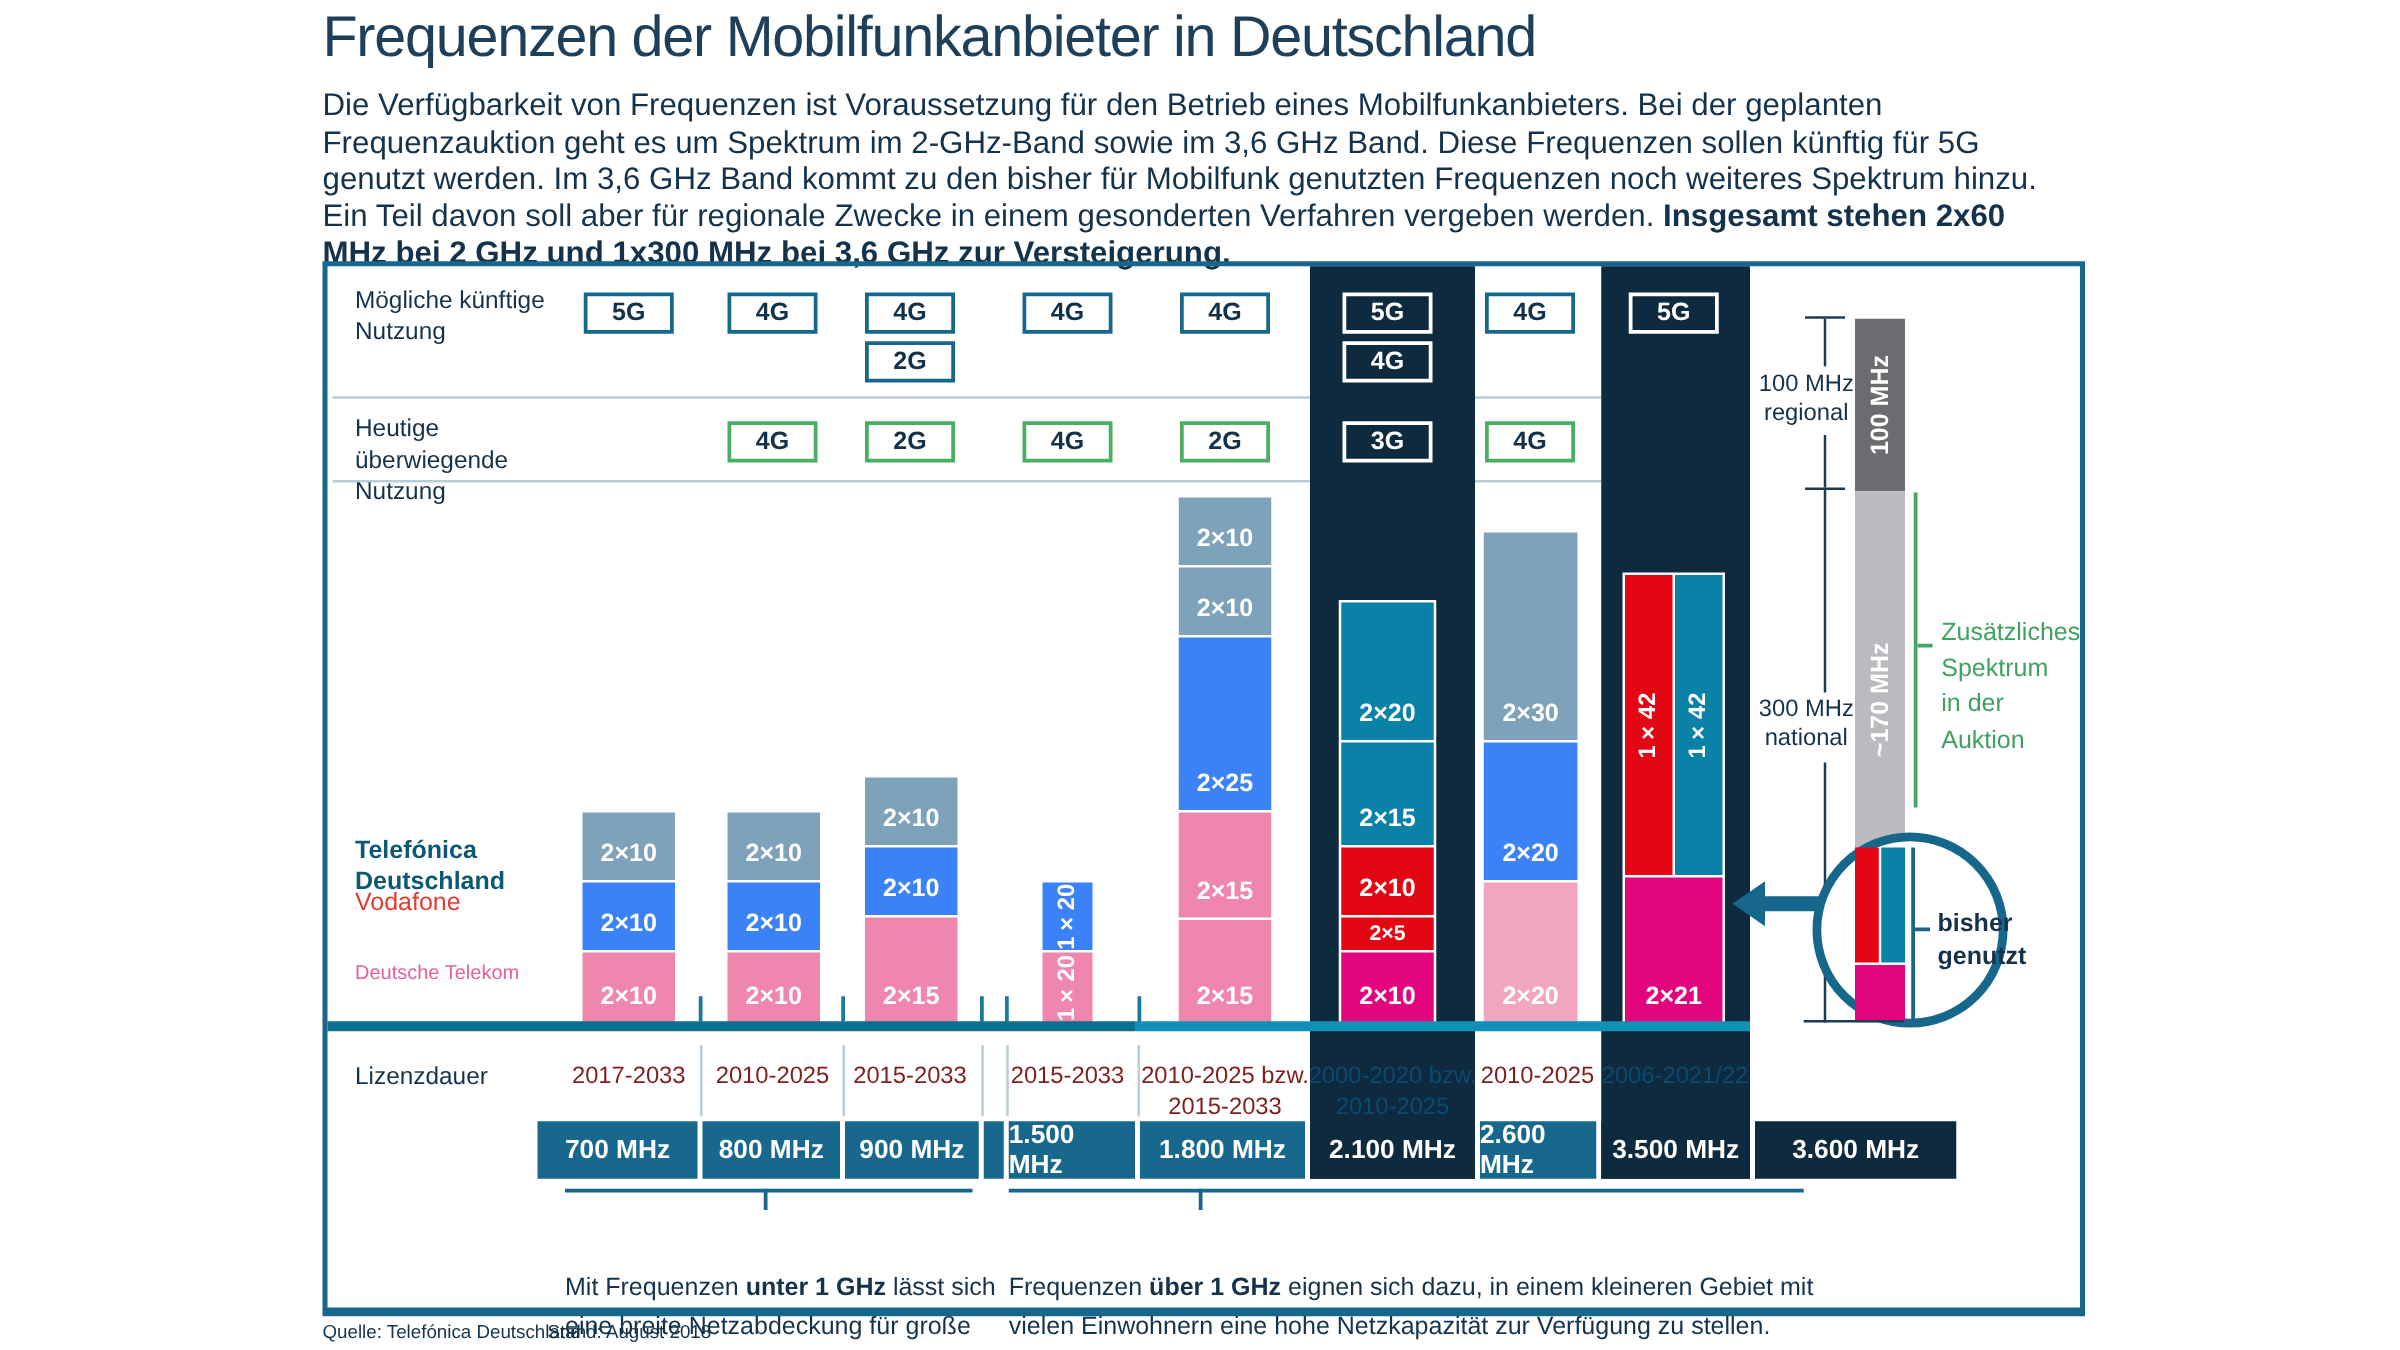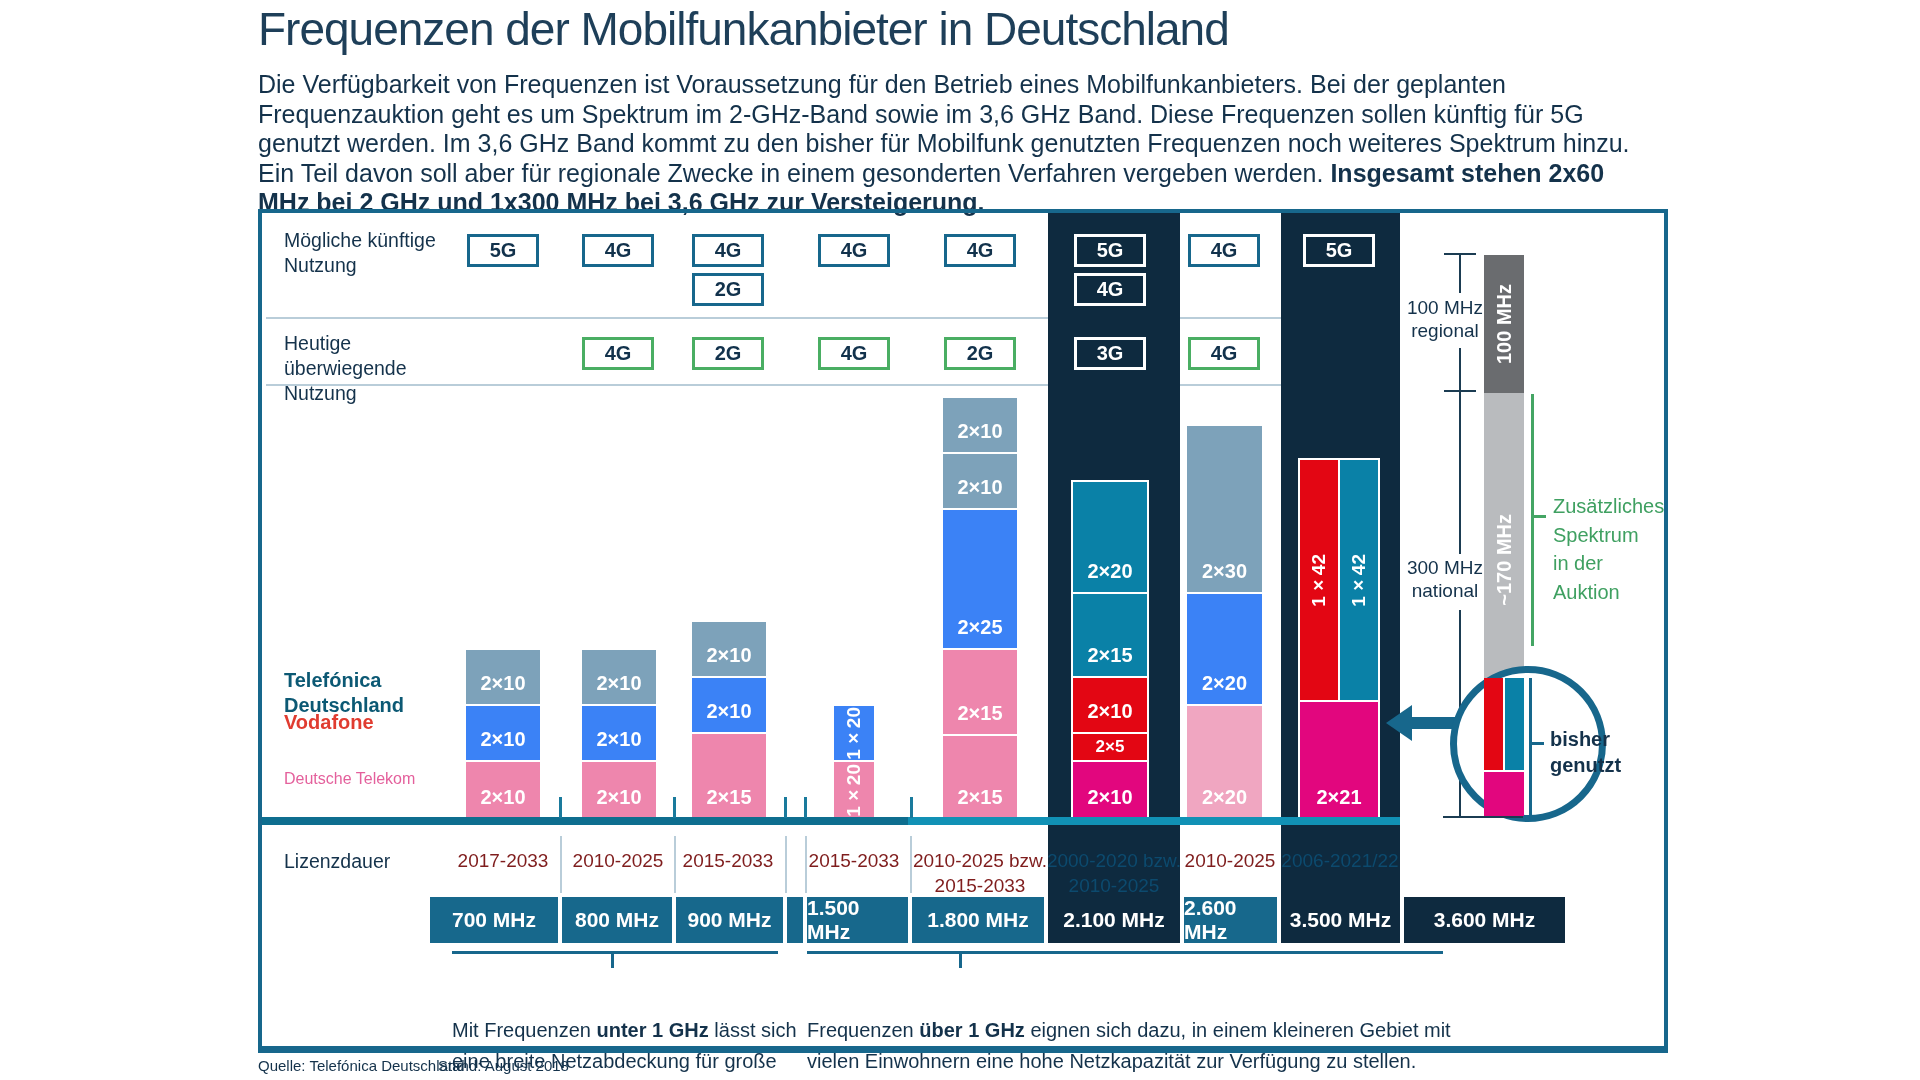--- a/index.html
+++ b/index.html
@@ -92,21 +92,21 @@
   <div class="abs badge bd-green" style="left:692px;top:337px;">2G</div>
   <div class="abs badge bd-green" style="left:818px;top:337px;">4G</div>
   <div class="abs badge bd-green" style="left:944px;top:337px;">2G</div>
   <div class="abs badge bd-white" style="left:1074px;top:337px;">3G</div>
   <div class="abs badge bd-green" style="left:1188px;top:337px;">4G</div>
 
   <div class="abs legend1" style="left:284px;top:636px;margin-top:32px;">
     <div>Telefónica</div>
     <div>Deutschland</div>
   </div>
-  <div class="abs legend2" style="left:284px;top:710px;font-weight:bold;">Vodafone</div>
+  <div class="abs legend2" style="left:284px;top:710px;">Vodafone</div>
   <div class="abs legend3" style="left:284px;top:766px;">Deutsche Telekom</div>
 
   <div class="abs blk tk-l" style="left:466px;top:762px;width:74px;height:56px;">
       <span>2×10</span>
     </div>
   <div class="abs blk vf-l" style="left:466px;top:706px;width:74px;height:54px;">
       <span>2×10</span>
     </div>
   <div class="abs blk tef-l" style="left:466px;top:650px;width:74px;height:54px;">
       <span>2×10</span>

